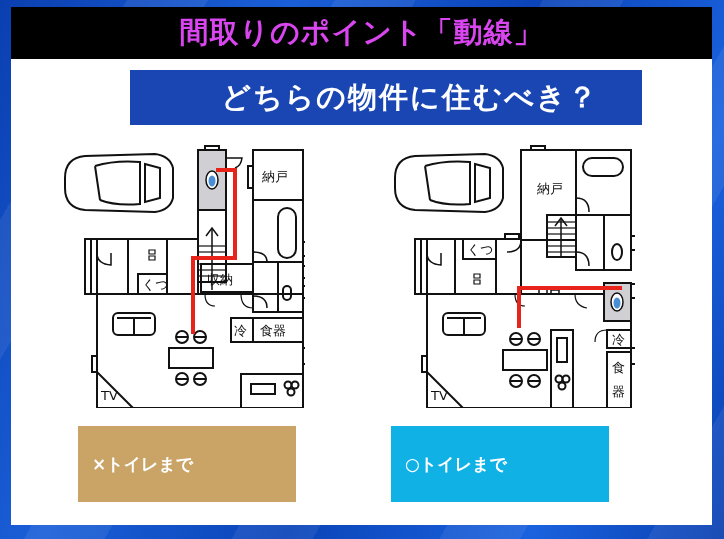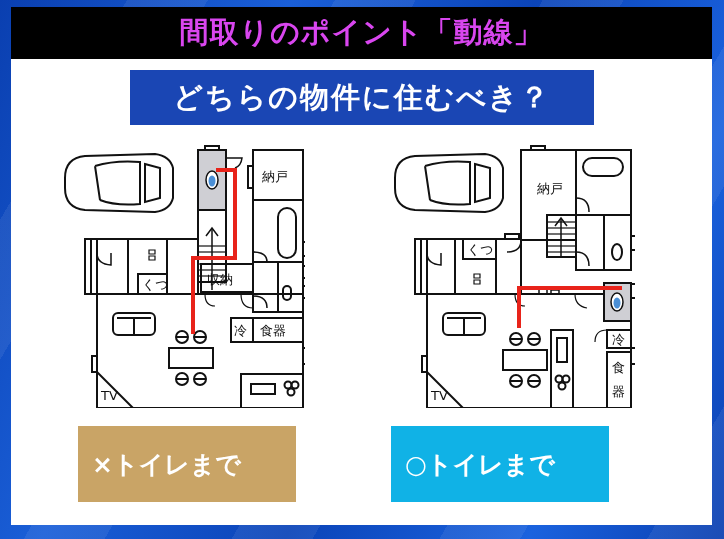--- a/index.html
+++ b/index.html
@@ -5,25 +5,25 @@
   html,body{margin:0;padding:0;}
   body{width:724px;height:539px;overflow:hidden;position:relative;
     background:linear-gradient(115deg,#0a3fb0 0%,#1a5fd8 30%,#0b44b8 55%,#1a62de 80%,#0a3fb0 100%);
     font-family:"DejaVu Sans","Liberation Sans",sans-serif;}
   .stripes{position:absolute;inset:0;
     background:repeating-linear-gradient(120deg,rgba(255,255,255,0) 0px,rgba(255,255,255,0) 110px,rgba(255,255,255,0.07) 110px,rgba(255,255,255,0.07) 180px);}
   .panel{position:absolute;left:11px;top:7px;width:701px;height:518px;background:#fff;}
   .header{position:absolute;left:0;top:0;width:701px;height:52px;background:#000;
     color:#d946ef;font-size:29px;font-weight:bold;display:flex;align-items:center;justify-content:center;letter-spacing:1px;}
   .banner{position:absolute;left:119px;top:63px;width:464px;height:55px;background:#1a46b4;
-    color:#fff;font-size:29px;font-weight:bold;display:flex;align-items:center;justify-content:center;letter-spacing:2px;}
+    color:#fff;font-size:29px;font-weight:bold;display:flex;align-items:center;justify-content:center;letter-spacing:2px;padding-left:48px;}
   .plan{position:absolute;}
   .plan-left{left:45px;top:138px;width:260px;height:270px;}
   .plan-right{left:375px;top:138px;width:260px;height:270px;}
-  .label{position:absolute;top:426px;width:218px;height:76px;color:#fff;font-weight:bold;font-size:25px;
+  .label{position:absolute;top:426px;width:218px;height:76px;color:#fff;font-weight:bold;font-size:17px;
     line-height:31px;display:flex;flex-direction:column;justify-content:center;padding-left:14px;box-sizing:border-box;gap:29px;}
   .label-bad{left:78px;background:#c9a466;}
   .label-good{left:391px;background:#10b2e6;}
   .label .l2{padding-left:44px;}
   .ftxt{font-family:"DejaVu Sans",sans-serif;font-size:13px;fill:#111;}
 </style>
 </head>
 <body>
 
 <div class="stripes"></div>

